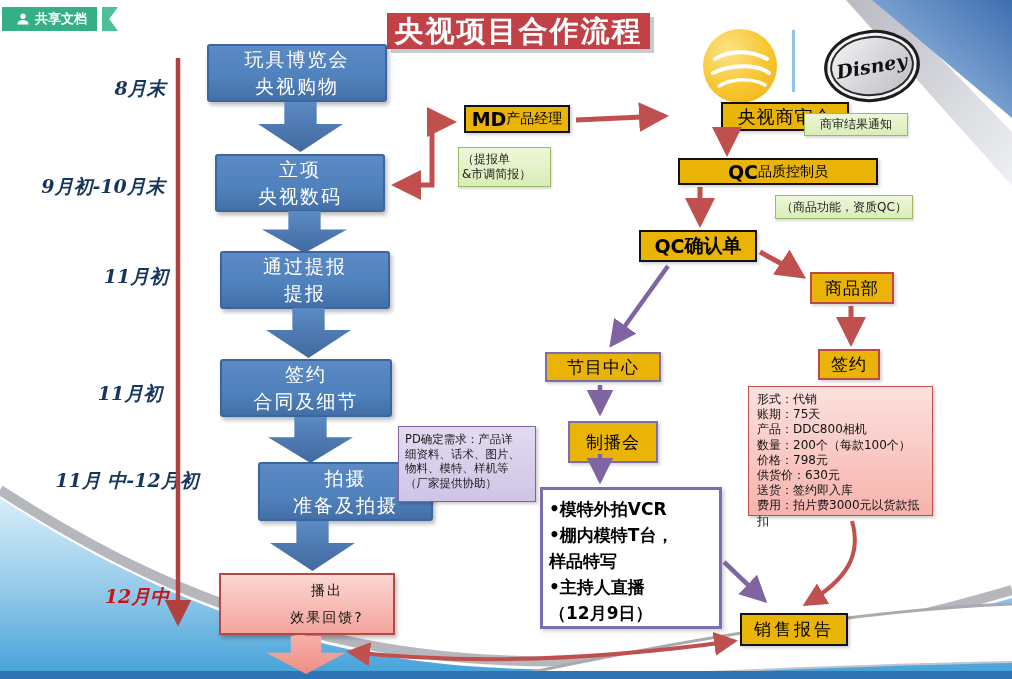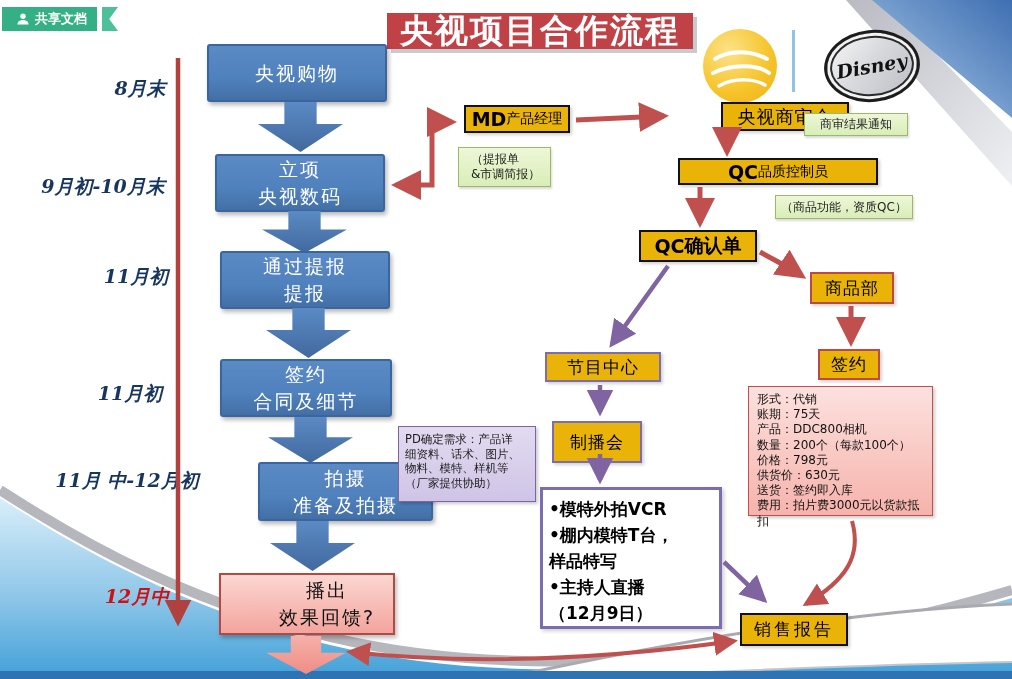--- a/index.html
+++ b/index.html
@@ -10,22 +10,22 @@
   #bg{z-index:0;} #arrows{z-index:3;}
   .z2{z-index:2;}
 
   
   .badge{left:2px;top:7px;height:24px;display:flex;align-items:center;gap:5px;
          background:#35b086;color:#fff;padding:0 10px 0 14px;font-size:13px;font-weight:bold;z-index:4;}
   .badge-tail{left:102px;top:7px;width:16px;height:24px;background:#4cc09a;z-index:4;
          clip-path:polygon(0 0,100% 0,45% 50%,100% 100%,0 100%);}
 
   
-  .title{left:387px;top:13px;width:306px;height:36px;background:#c04146;color:#fff;
-         font-size:33px;font-weight:bold;text-align:center;line-height:36px;letter-spacing:2px;
+  .title{left:387px;top:13px;width:263px;height:36px;background:#c04146;color:#fff;
+         font-size:29px;font-weight:bold;text-align:center;line-height:36px;letter-spacing:2px;
          box-shadow:4px 4px 0 rgba(155,158,170,.55);}
 
   
   .ylogo{left:703px;top:29px;width:74px;height:74px;border-radius:50%;
          background:radial-gradient(circle at 35% 30%,#fce38a 0%,#f7c52e 55%,#eeb113 100%);}
   .divider{left:792px;top:30px;width:3px;height:62px;background:#8fc3e8;}
   .dlogo{left:824px;top:30px;width:96px;height:72px;border-radius:50%;
          background:linear-gradient(135deg,#fafafa 0%,#d9dade 45%,#b9bcc2 100%);
          border:3px solid #1c1c1c;transform:rotate(-6deg);
          box-shadow:inset 0 0 0 3px #f2f2f2, inset 0 0 0 5px #2a2a2a;
@@ -66,21 +66,21 @@
          justify-content:center;box-shadow:1px 2px 2px rgba(0,0,0,.15);}
   .vnote{background:linear-gradient(180deg,#e2dbf0,#cfc4e6);border:1.5px solid #8064a2;
          color:#1a1a1a;font-size:11.5px;line-height:14.5px;padding:5px 6px;
          box-shadow:2px 2px 3px rgba(0,0,0,.2);}
   .pink-detail{background:linear-gradient(180deg,#fce1de 0%,#f6b3ac 100%);border:1.5px solid #c0504d;
          color:#111;font-size:12px;line-height:15.2px;padding:5px 8px;
          box-shadow:2px 2px 3px rgba(0,0,0,.2);}
   .pink-big{background:linear-gradient(180deg,#fcd7d2 0%,#f3a49d 100%);border:2px solid #b14a45;
          color:#111;text-align:center;display:flex;flex-direction:column;justify-content:center;
          box-shadow:2px 3px 4px rgba(0,0,0,.25);}
-  .pink-big div{font-size:19px;line-height:27px;letter-spacing:2px;padding-left:40px;}
+  .pink-big div{font-size:14px;line-height:27px;letter-spacing:2px;padding-left:40px;}
   .shoot{background:#fff;border:3px solid #7c6daf;color:#000;padding:6px 6px;
          box-shadow:2px 2px 4px rgba(0,0,0,.2);}
   .shoot div{font-size:17px;font-weight:bold;line-height:26px;}
 </style>
 </head>
 <body>
 
 <svg id="bg" class="layer" viewBox="0 0 1012 679">
   <defs>
     <linearGradient id="gcorner" x1="0" y1="1" x2="1" y2="0">
@@ -172,20 +172,21 @@
 </div>
 
 <div class="abs tlabel z2" style="left:100px;top:76px;width:80px;">8月末</div>
 <div class="abs tlabel z2" style="left:30px;top:174px;width:146px;">9月初-10月末</div>
 <div class="abs tlabel z2" style="left:96px;top:264px;width:80px;">11月初</div>
 <div class="abs tlabel z2" style="left:90px;top:381px;width:80px;">11月初</div>
 <div class="abs tlabel z2" style="left:44px;top:468px;width:166px;">11月 中-12月初</div>
 <div class="abs tlabel red z2" style="left:92px;top:584px;width:90px;">12月中</div>
 
 <div class="abs step z2" style="left:207px;top:44px;width:180px;height:58px;">
+  <div>玩具博览会</div>
     <div>央视购物</div>
 </div>
 <div class="abs barrow z2" style="left:258px;top:102px;width:85px;height:50px;"></div>
 
 <div class="abs step z2" style="left:215px;top:154px;width:170px;height:58px;">
   <div>立项</div>
     <div>央视数码</div>
 </div>
 <div class="abs barrow z2" style="left:262px;top:211px;width:85px;height:42px;"></div>
 
@@ -210,21 +211,21 @@
 <div class="abs pink-big z2" style="left:219px;top:573px;width:176px;height:62px;">
   <div>播出</div>
     <div>效果回馈?</div>
 </div>
 <div class="abs parrow z2" style="left:266px;top:636px;width:80px;height:38px;"></div>
 
 <div class="abs obox bdr-black mix z2" style="left:464px;top:105px;width:106px;height:28px;">
   <b>MD</b>
     <span>产品经理</span>
 </div>
-<div class="abs gnote z2" style="left:458px;top:147px;width:93px;height:40px;padding-left:12px;">
+<div class="abs gnote z2" style="left:458px;top:147px;width:93px;height:40px;padding-left:3px;">
   <div>（提报单</div>
   <div>&amp;市调简报）</div>
 </div>
 
 <div class="abs obox bdr-black big z2" style="left:696px;top:102px;width:128px;height:29px;font-size:18px;margin-left:25px;">央视商审会</div>
 <div class="abs gnote z2" style="left:804px;top:113px;width:104px;height:23px;align-items:center;">商审结果通知</div>
 
 <div class="abs obox bdr-black mix z2" style="left:678px;top:158px;width:200px;height:27px;">
   <b>QC</b>
     <span>品质控制员</span>
@@ -244,21 +245,21 @@
   <div>账期：75天</div>
   <div>产品：DDC800相机</div>
   <div>数量：200个（每款100个）</div>
   <div>价格：798元</div>
   <div>供货价：630元</div>
   <div>送货：签约即入库</div>
   <div>费用：拍片费3000元以货款抵扣</div>
 </div>
 
 <div class="abs obox bdr-purple big z2" style="left:545px;top:352px;width:116px;height:30px;">节目中心</div>
-<div class="abs obox bdr-purple big z2" style="left:552px;top:421px;width:90px;height:42px;">制播会</div>
+<div class="abs obox bdr-purple big z2" style="left:568px;top:421px;width:90px;height:42px;">制播会</div>
 
 <div class="abs vnote z2" style="left:398px;top:426px;width:138px;height:76px;">
   <div>PD确定需求：产品详</div>
   <div>细资料、话术、图片、</div>
   <div>物料、模特、样机等</div>
   <div>（厂家提供协助）</div>
 </div>
 
 <div class="abs shoot z2" style="left:540px;top:487px;width:182px;height:142px;">
   <div>•模特外拍VCR</div>

